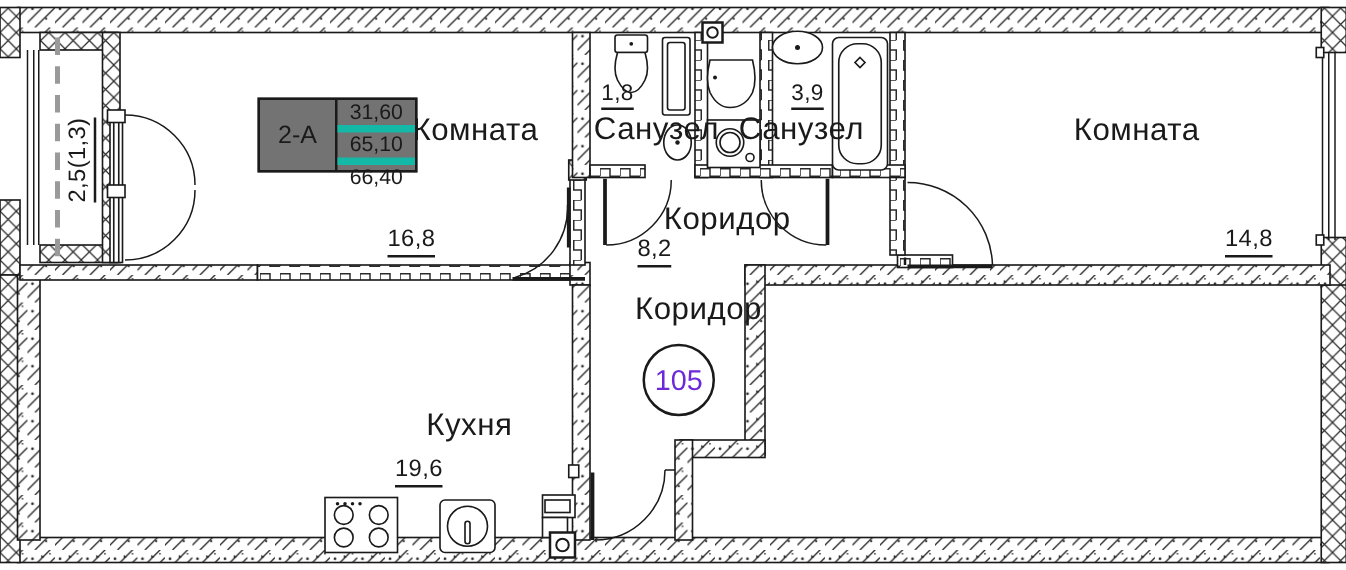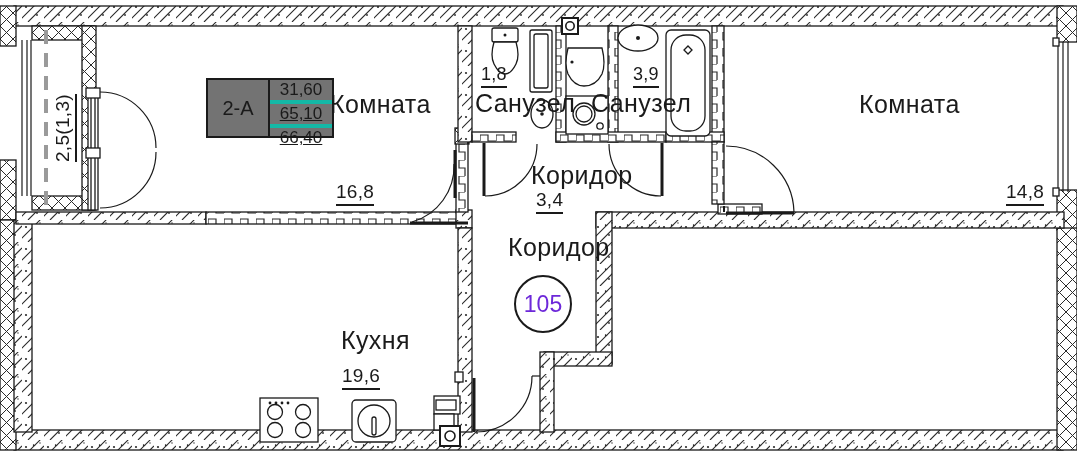--- a/index.html
+++ b/index.html
@@ -1,34 +1,34 @@
 <!DOCTYPE html>
 <html><head>
 <meta charset="utf-8">
 <style>
   html,body{margin:0;padding:0;background:#ffffff;}
   body{font-family:"Liberation Sans",sans-serif;}
   #plan{position:relative;width:1077px;height:456px;background:#fff;overflow:hidden;}
   #plan svg{position:absolute;left:0;top:0;}
   .lbl{position:absolute;white-space:nowrap;color:#1a1a1a;font-family:"Liberation Sans",sans-serif;}
   .room-name{font-size:25px;letter-spacing:.4px;}
-  .area{font-size:19px;letter-spacing:.3px;border-bottom:2px solid #1a1a1a;padding-bottom:1px;margin-left:26px;}
+  .area{font-size:19px;letter-spacing:.3px;border-bottom:2px solid #1a1a1a;padding-bottom:1px;}
   .area-sm{font-size:18px;letter-spacing:.3px;border-bottom:2px solid #1a1a1a;padding-bottom:1px;}
   .balc{font-size:19px;letter-spacing:.3px;border-bottom:2px solid #1a1a1a;padding-bottom:1px;
         transform-origin:left top;}
   .aptno{position:absolute;width:54px;height:54px;border:2px solid #1a1a1a;border-radius:50%;
          display:flex;align-items:center;justify-content:center;font-size:23px;color:#6d28d9;}
   
   #info{position:absolute;border:2px solid #1a1a1a;display:flex;background:#737373;}
   #info .cell-left{display:flex;align-items:center;justify-content:center;width:60px;
       font-size:20px;color:#1a1a1a;border-right:2px solid #1a1a1a;}
   #info .col-right{display:flex;flex-direction:column;width:62px;}
   #info .col-right div{flex:1;display:flex;align-items:center;justify-content:center;
       font-size:17px;color:#1a1a1a;}
-  #info .col-right div+div{border-top:4px solid #14b8a6;text-decoration:underline;}
+  #info .col-right div+div{border-top:6px solid #14b8a6;}
 </style>
 </head>
 <body>
 
 <div id="plan">
 
   <svg width="1077" height="456" viewBox="0 0 1077 456">
     <defs>
 
       <pattern id="concrete" width="22" height="22" patternUnits="userSpaceOnUse" patternTransform="rotate(0)">
@@ -211,21 +211,21 @@
   <div class="lbl room-name" style="left:341px;top:326px;">Кухня</div>
   <div class="lbl area" style="left:316px;top:365px;">19,6</div>
 
   <div class="lbl area-sm" style="left:481px;top:64px;">1,8</div>
   <div class="lbl room-name" style="left:475px;top:89px;">Санузел</div>
 
   <div class="lbl area-sm" style="left:633px;top:64px;">3,9</div>
   <div class="lbl room-name" style="left:591px;top:89px;">Санузел</div>
 
   <div class="lbl room-name" style="left:531px;top:161px;">Коридор</div>
-  <div class="lbl area" style="left:510px;top:189px;">3,4</div>
+  <div class="lbl area" style="left:510px;top:189px;">8,2</div>
 
   <div class="lbl room-name" style="left:508px;top:233px;">Коридор</div>
 
   <div class="aptno" style="left:514px;top:275px;">105</div>
 
   <div class="lbl balc" style="left:52px;top:162px;transform:rotate(-90deg);">2,5(1,3)</div>
 
 </div>
 
 </body></html>

